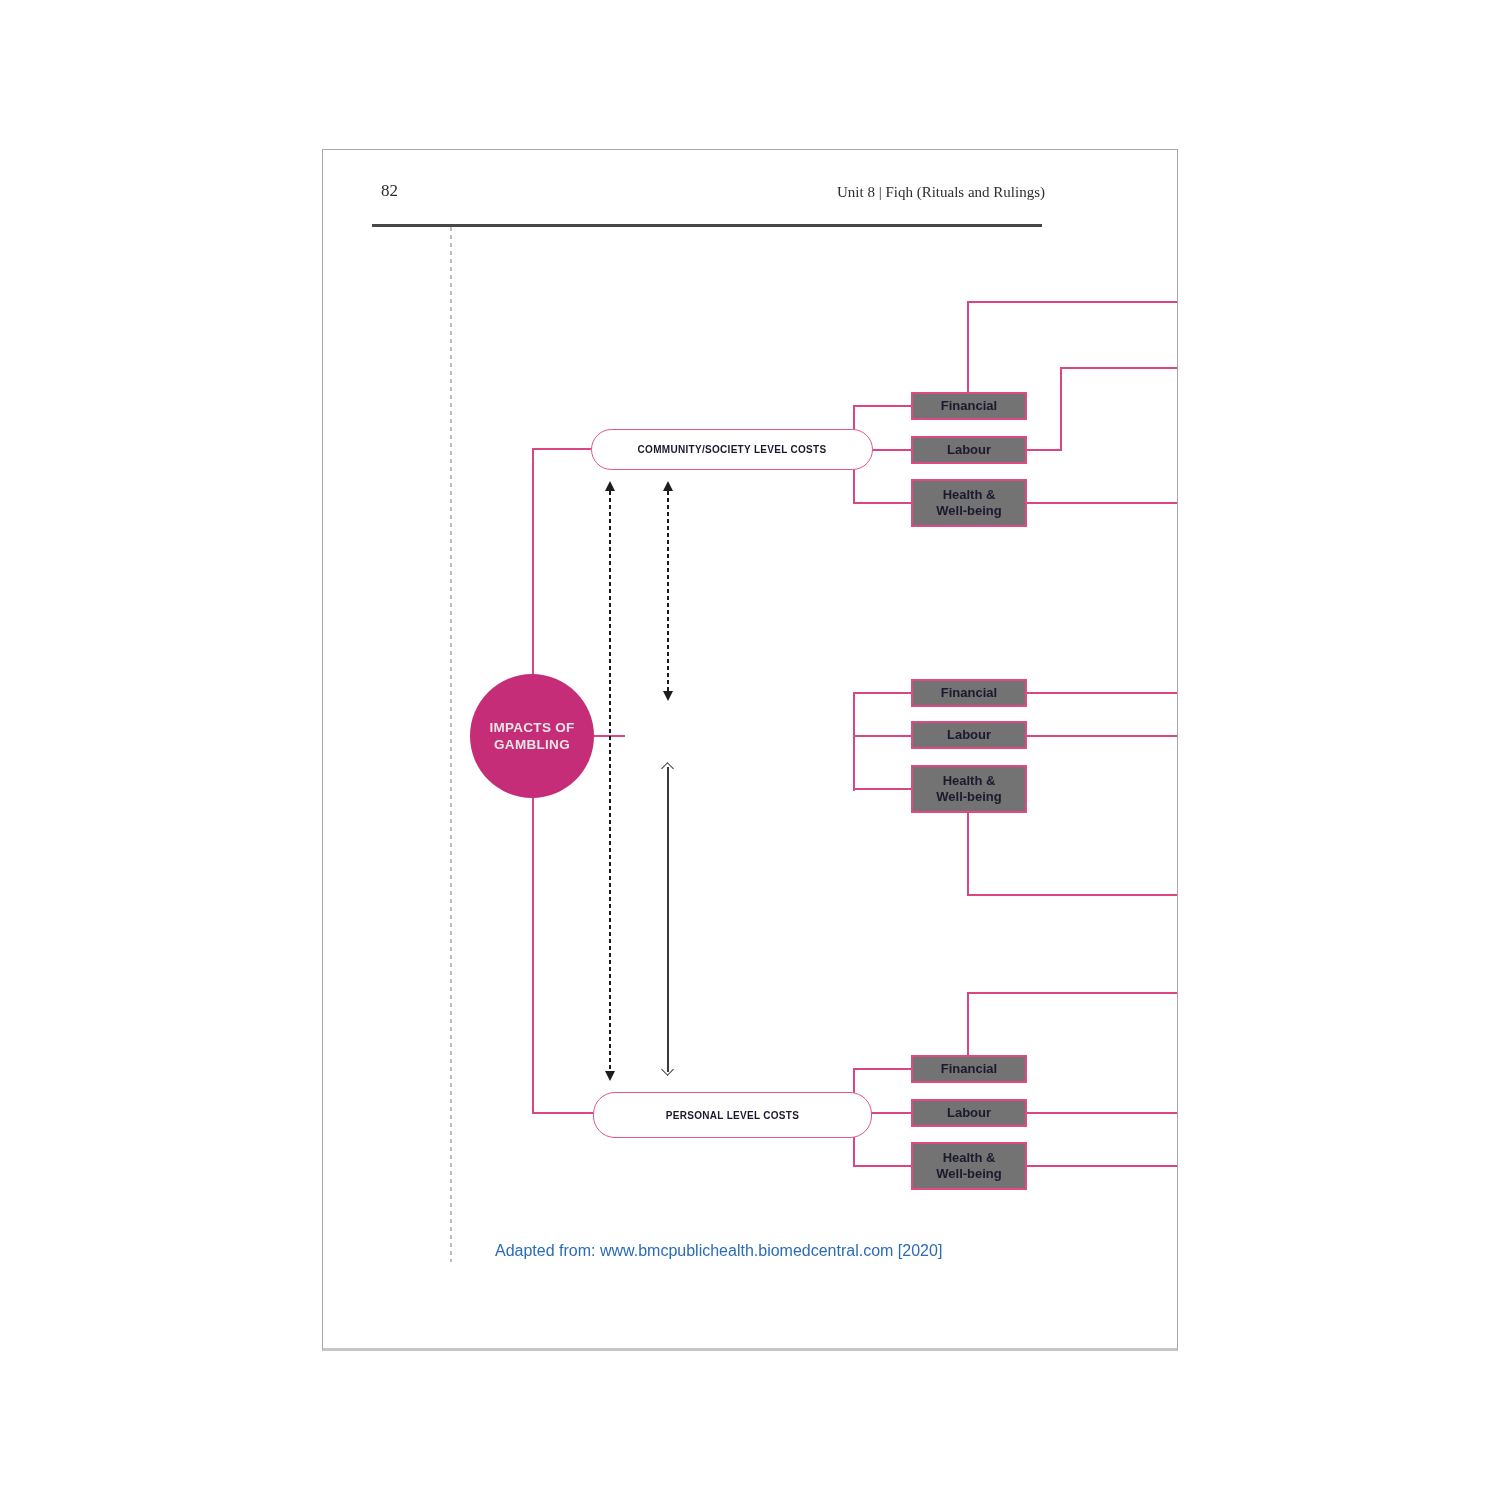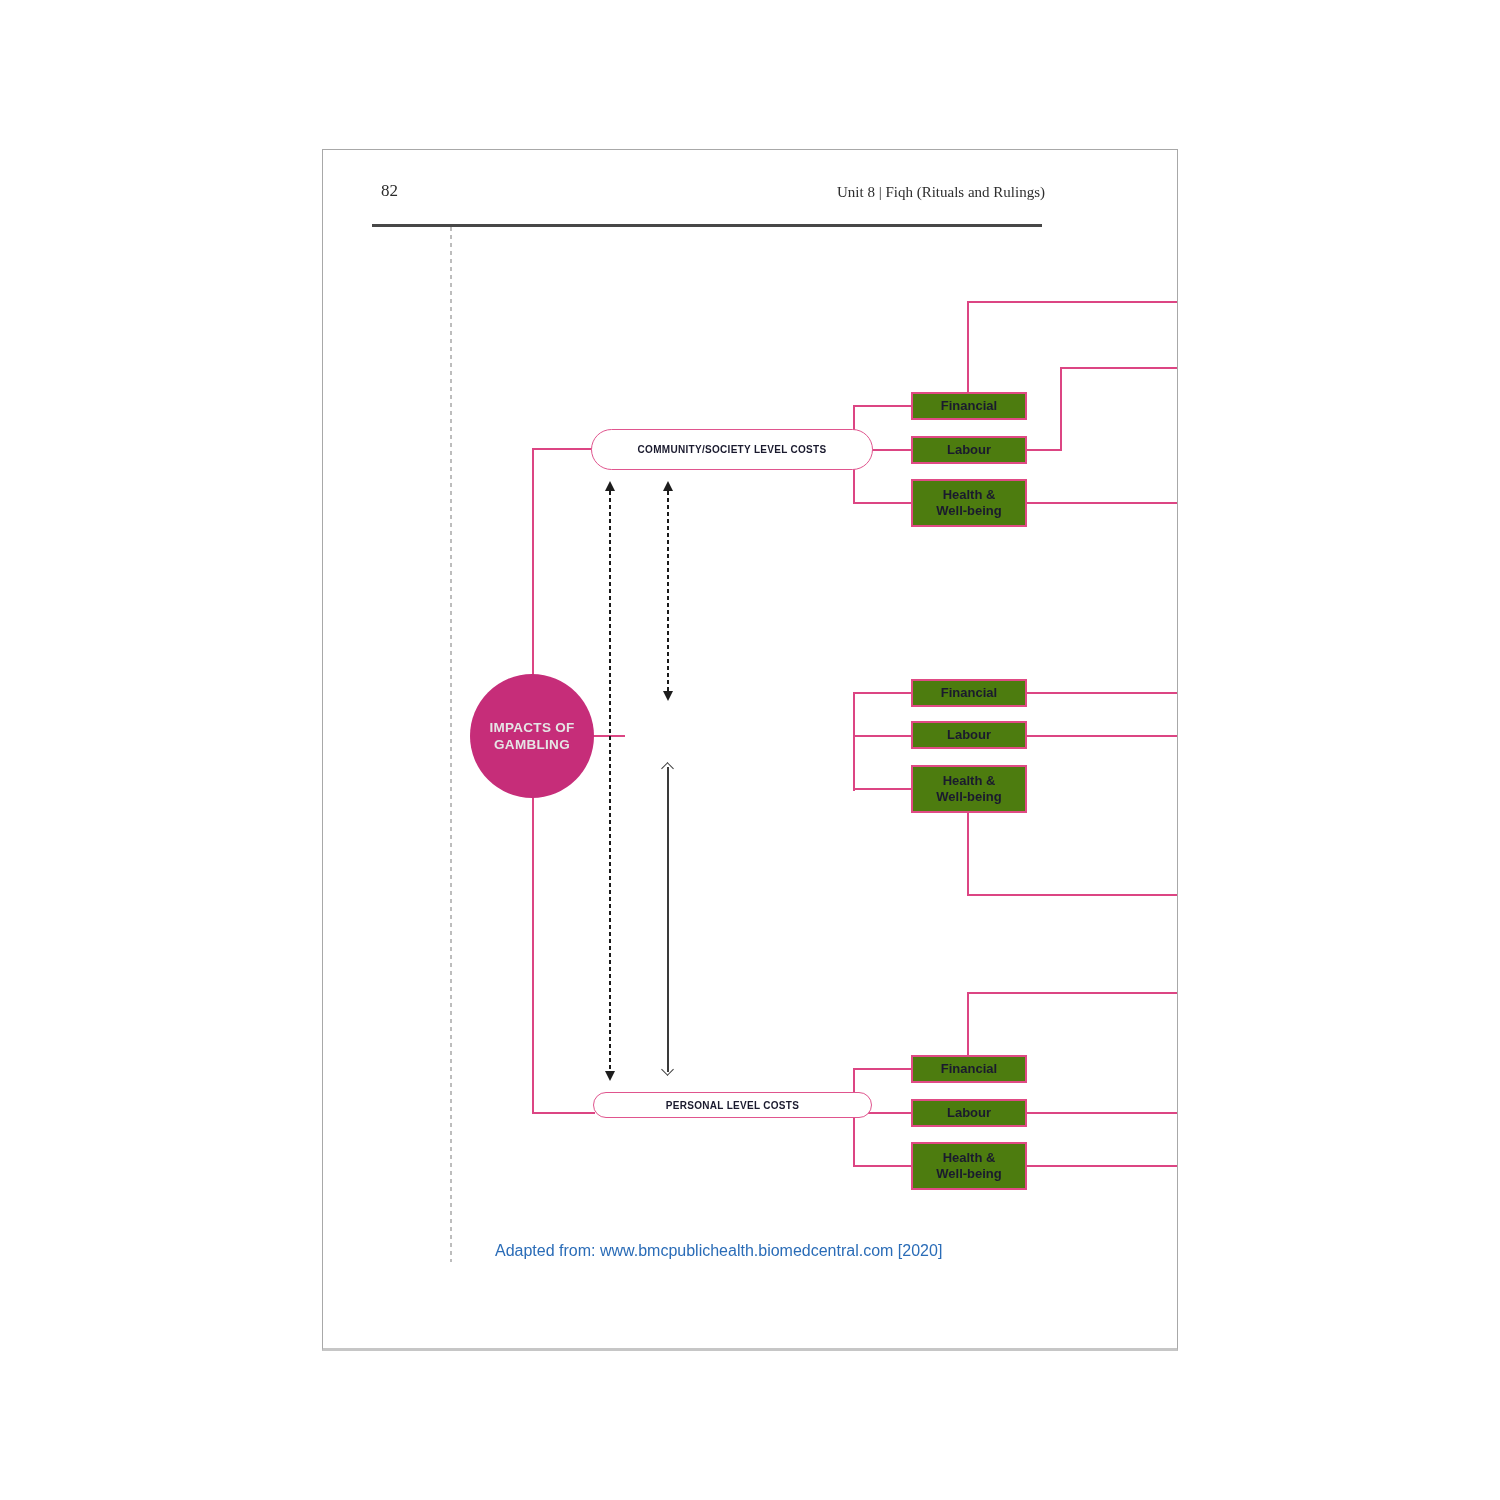--- a/index.html
+++ b/index.html
@@ -23,23 +23,23 @@
   
   .hub{left:147px;top:524px;width:124px;height:124px;border-radius:50%;background:#C62D79;z-index:2;
        display:flex;align-items:center;justify-content:center;text-align:center;
        color:#e5e5e5;font-weight:bold;font-size:13.5px;line-height:17px;white-space:pre-line;letter-spacing:0.3px;}
   
   .pill{background:#ffffff;border:1.5px solid #E0558E;border-radius:22px;z-index:2;box-sizing:border-box;
         display:flex;align-items:center;justify-content:center;
         font-weight:bold;font-size:10px;color:#1a1a2e;letter-spacing:0.3px;text-align:center;}
   .pill-comm{left:268px;top:279px;width:282px;height:41px;}
   .pill-inter{left:300px;top:565px;width:249px;height:42px;}
-  .pill-pers{left:270px;top:942px;width:279px;height:26px;}
+  .pill-pers{left:270px;top:942px;width:279px;height:46px;}
   
-  .sbox{left:588px;width:116px;background:#4d7c0f;border:2px solid #E04A84;z-index:2;box-sizing:border-box;
+  .sbox{left:588px;width:116px;background:#737373;border:2px solid #E04A84;z-index:2;box-sizing:border-box;
         display:flex;align-items:center;justify-content:center;text-align:center;
         font-weight:bold;font-size:13px;line-height:16px;color:#1a1a2e;white-space:pre-line;}
   
   .dashline{width:2px;background:repeating-linear-gradient(to bottom,#1a1a1a 0 4px,transparent 4px 7px);z-index:3;}
   .tri-up{width:0;height:0;border-left:5px solid transparent;border-right:5px solid transparent;
           border-bottom:10px solid #1d1d1d;z-index:3;}
   .tri-down{width:0;height:0;border-left:5px solid transparent;border-right:5px solid transparent;
           border-top:10px solid #1d1d1d;z-index:3;}
   .solidline{width:1.5px;background:#3a3a3a;z-index:3;}
   .chev{width:8px;height:8px;border-top:1.5px solid #3a3a3a;border-left:1.5px solid #3a3a3a;z-index:3;}

